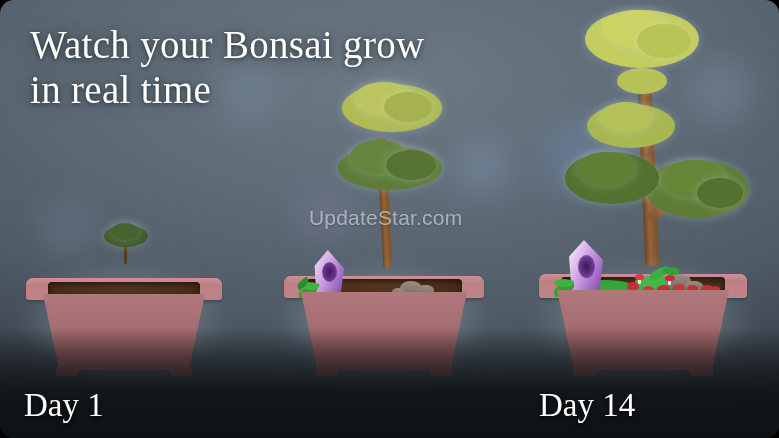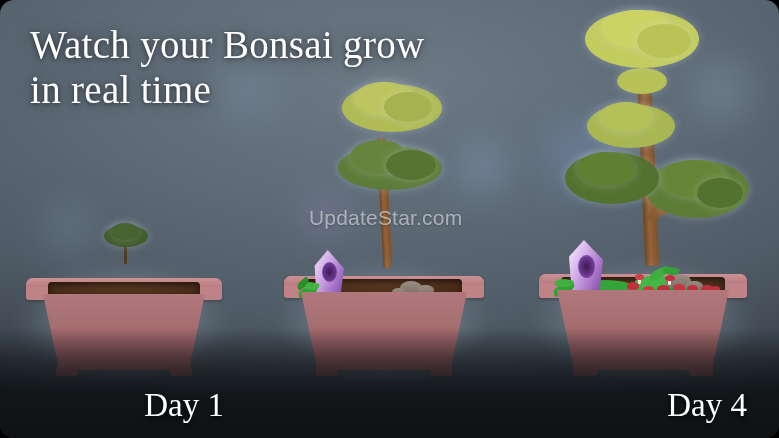--- a/index.html
+++ b/index.html
@@ -41,21 +41,21 @@
     font-size:21px;color:rgba(226,231,236,.62);
     letter-spacing:.2px;
     text-shadow:0 1px 2px rgba(0,0,0,.25);
   }
 
   
   .day-label{
     position:absolute;bottom:14px;
     color:#ffffff;font-size:33px;
     text-shadow:0 2px 5px rgba(0,0,0,.85);
-    text-align:right;
+    text-align:left;
     margin-top:47px;
   }
 
   
   .scene{position:absolute;bottom:0;}
   .pot-wrap{position:absolute;bottom:0;left:50%;transform:translateX(-50%);}
 
   .pot-glow{
     position:absolute;left:50%;transform:translateX(-50%);
     bottom:-6px;border-radius:50%;
@@ -293,15 +293,15 @@
   </div>
 
   <div id="bottom-band"></div>
 
   <div id="headline">Watch your Bonsai grow
 in real time</div>
 
   <div id="watermark">UpdateStar.com</div>
 
   <div class="day-label" style="left:24px;width:200px;">Day 1</div>
-  <div class="day-label" style="left:539px;width:208px;">Day 4</div>
+  <div class="day-label" style="left:539px;width:208px;">Day 14</div>
 
 </div>
 
 </body></html>

